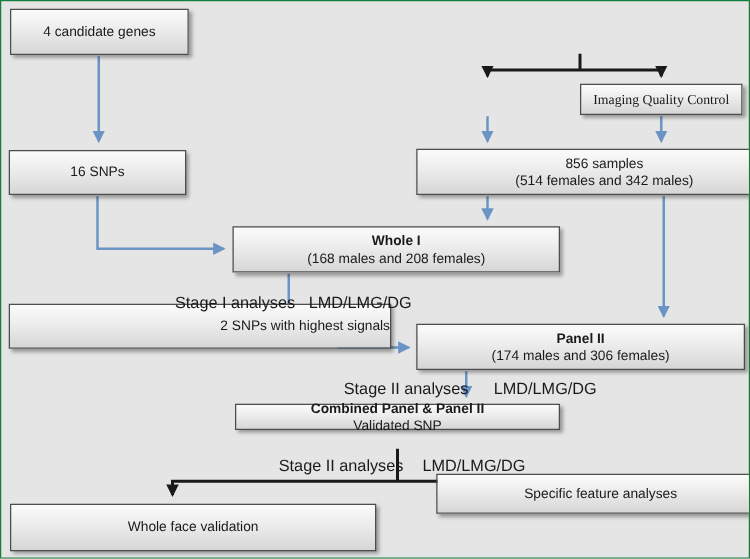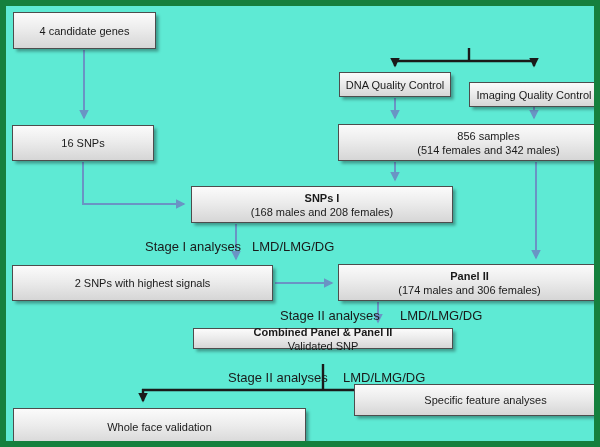--- a/index.html
+++ b/index.html
@@ -4,22 +4,22 @@
 <style>
   html, body {
     margin: 0;
     padding: 0;
     background: #ffffff;
   }
   #figure {
     position: relative;
     width: 600px;
     height: 447px;
-    background: #5eead4;
-    border: 6px solid #15803d;
+    background: #e5e5e5;
+    border: 1px solid #15803d;
     box-sizing: border-box;
     font-family: "Liberation Sans", sans-serif;
     overflow: hidden;
   }
   #connectors {
     position: absolute;
     left: 0;
     top: 0;
     pointer-events: none;
   }
@@ -90,39 +90,36 @@
 
   <div class="box" style="left:7px; top:6px; width:143px; height:37px;">
     <span>4 candidate genes</span>
   </div>
 
   <div class="box" style="left:6px; top:119px; width:142px; height:36px;">
     <span>16 SNPs</span>
   </div>
 
 
-  <div class="box" style="left:333px; top:66px; width:112px; height:25px;">
-    <span>DNA Quality Control</span>
-  </div>
 
-  <div class="box" style="left:463px; top:76px; width:130px; height:25px;">
+  <div class="box" style="left:463px; top:66px; width:130px; height:25px;font-family:Liberation Serif, serif;">
     <span>Imaging Quality Control</span>
   </div>
 
   <div class="box" style="left:332px; top:118px; width:301px; height:37px;">
     <span>856 samples</span>
     <span>(514 females and 342 males)</span>
   </div>
 
   <div class="box" style="left:185px; top:180px; width:262px; height:37px;">
-    <span class="title">SNPs I</span>
+    <span class="title">Whole I</span>
     <span>(168 males and 208 females)</span>
   </div>
 
-  <div class="box" style="left:6px; top:259px; width:261px; height:36px;">
+  <div class="box" style="left:6px; top:242px; width:306px; height:36px;align-items:flex-end;">
     <span>2 SNPs with highest signals</span>
   </div>
 
   <div class="box" style="left:332px; top:258px; width:263px; height:37px;align-items:center;">
     <span class="title">Panel II</span>
     <span>(174 males and 306 females)</span>
   </div>
 
   <div class="box" style="left:187px; top:322px; width:260px; height:21px;">
     <span class="title">Combined Panel &amp; Panel II</span>

